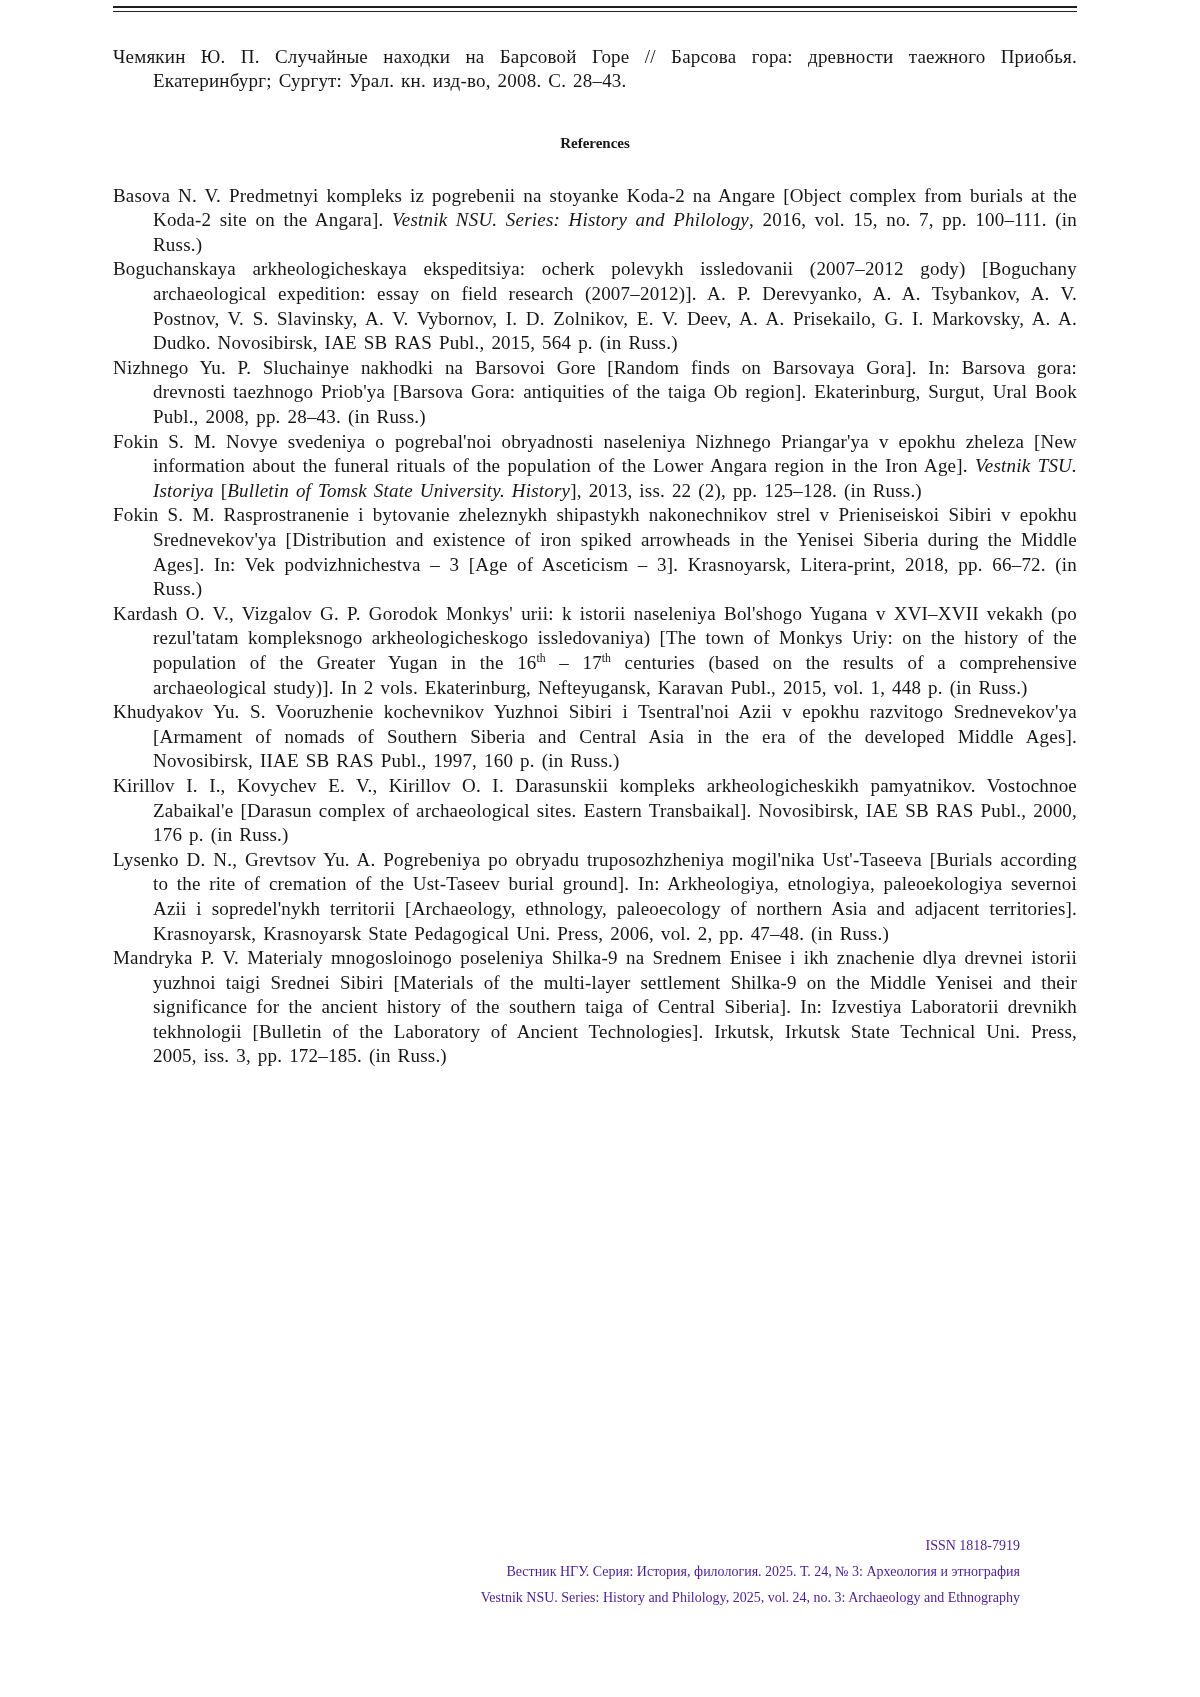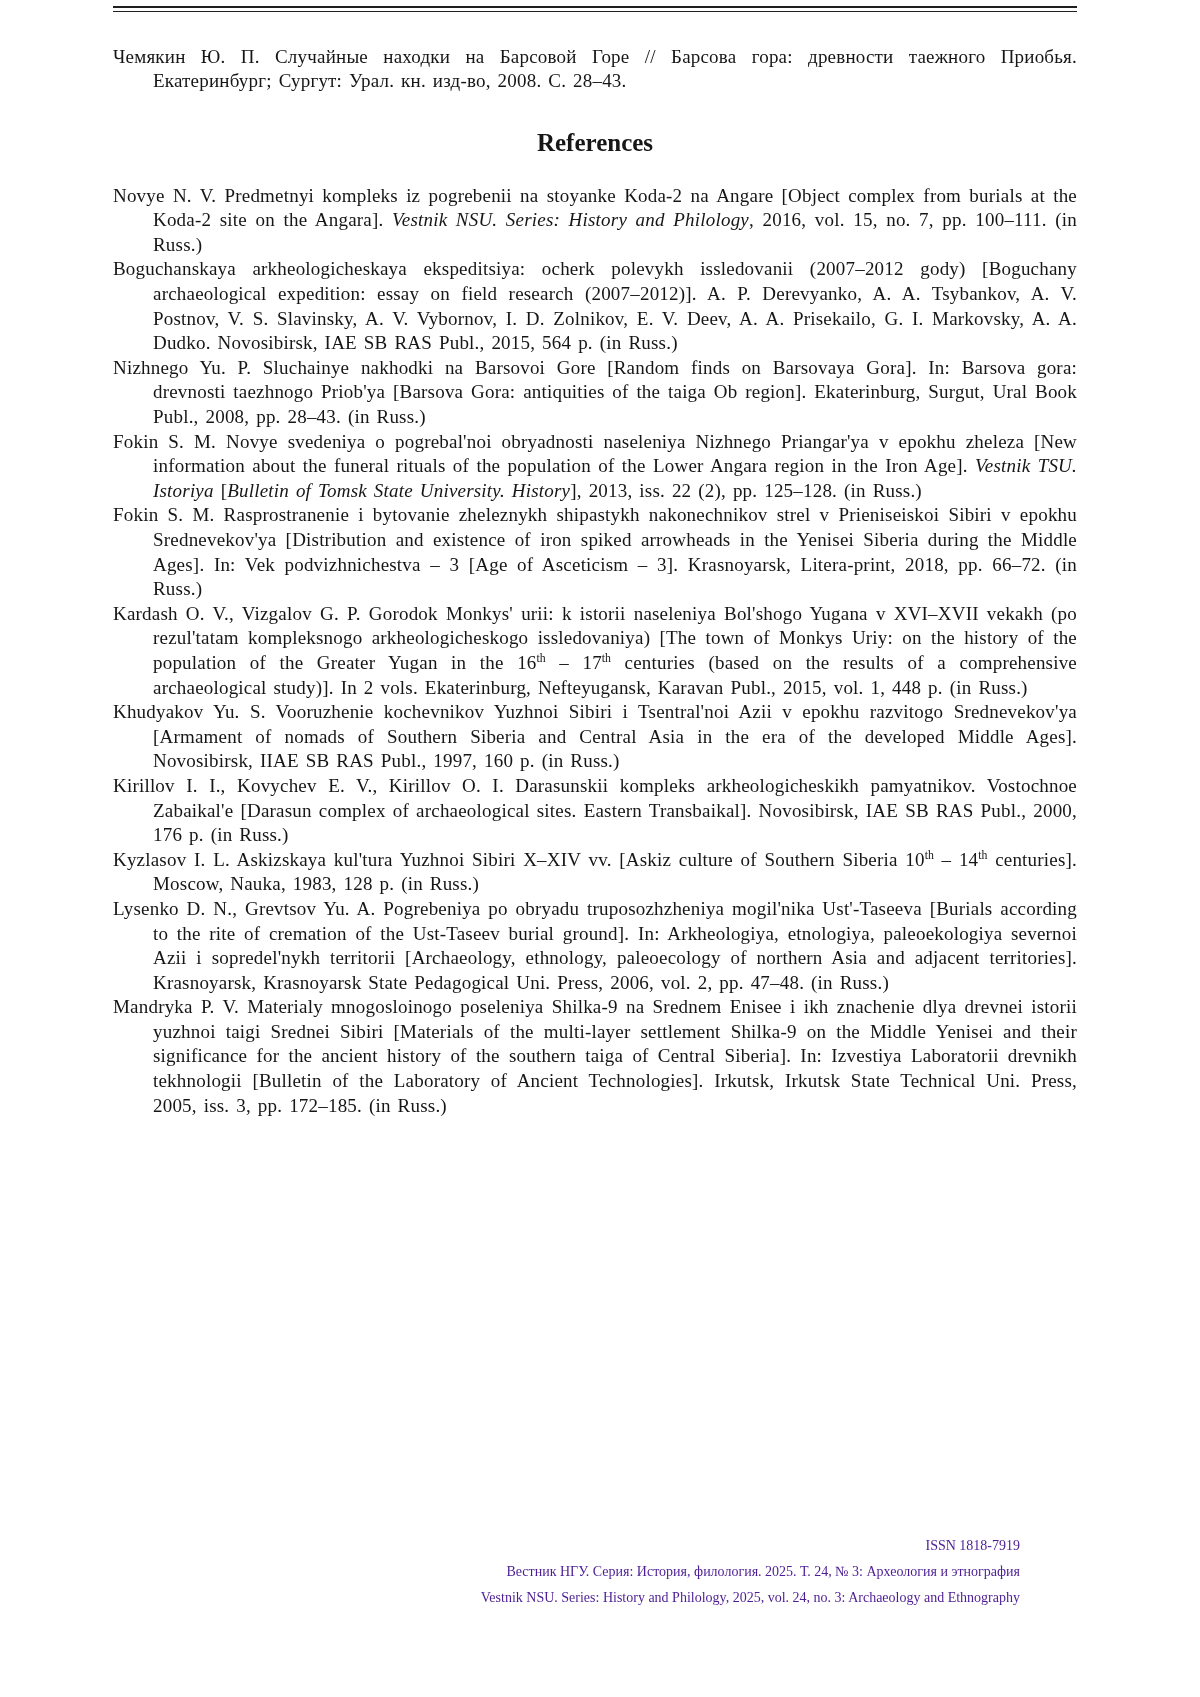--- a/index.html
+++ b/index.html
@@ -71,21 +71,21 @@
     padding-left: 40px;
     text-indent: -40px;
   }
   .seg-bold   { font-weight: normal; }
   .seg-italic { font-style: italic; margin-top: 40px; }
   .seg-sup    { font-size: 0.62em; vertical-align: super; line-height: 0; letter-spacing: 0; }
   
   .refs-heading {
     margin: 37px 0 29px 0;
     text-align: center;
-    font-size: 25px;
+    font-size: 15px;
     font-weight: bold;
     line-height: 24px;
   }
   
   .page-footer {
     position: absolute;
     right: 180px;
     bottom: 86px;
     text-align: right;
     font-size: 14px;
@@ -105,29 +105,28 @@
     </header>
 
     <main>
       <div class="ref-list ru-list">
           <p class="ref-entry"><span class="seg-bold">Чемякин Ю. П.</span><span class="seg-normal"> Случайные находки на Барсовой Горе // Барсова гора: древности таежного Приобья. Екатеринбург; Сургут: Урал. кн. изд-во, 2008. С. 28–43.</span></p>
         </div>
 
       <h2 class="refs-heading">References</h2>
 
       <div class="ref-list en-list">
-          <p class="ref-entry"><span class="seg-bold">Novye N. V.</span><span class="seg-normal"> Predmetnyi kompleks iz pogrebenii na stoyanke Koda-2 na Angare [Object complex from burials at the Koda-2 site on the Angara]. </span><span class="seg-italic">Vestnik NSU. Series: History and Philology</span><span class="seg-normal">, 2016, vol. 15, no. 7, pp. 100–111. (in Russ.)</span></p>
+          <p class="ref-entry"><span class="seg-bold">Basova N. V.</span><span class="seg-normal"> Predmetnyi kompleks iz pogrebenii na stoyanke Koda-2 na Angare [Object complex from burials at the Koda-2 site on the Angara]. </span><span class="seg-italic">Vestnik NSU. Series: History and Philology</span><span class="seg-normal">, 2016, vol. 15, no. 7, pp. 100–111. (in Russ.)</span></p>
           <p class="ref-entry"><span class="seg-normal">Boguchanskaya arkheologicheskaya ekspeditsiya: ocherk polevykh issledovanii (2007–2012 gody) [Boguchany archaeological expedition: essay on field research (2007–2012)]. A. P. Derevyanko, A. A. Tsybankov, A. V. Postnov, V. S. Slavinsky, A. V. Vybornov, I. D. Zolnikov, E. V. Deev, A. A. Prisekailo, G. I. Markovsky, A. A. Dudko. Novosibirsk, IAE SB RAS Publ., 2015, 564 p. (in Russ.)</span></p>
           <p class="ref-entry"><span class="seg-bold">Nizhnego Yu. P.</span><span class="seg-normal"> Sluchainye nakhodki na Barsovoi Gore [Random finds on Barsovaya Gora]. In: Barsova gora: drevnosti taezhnogo Priob'ya [Barsova Gora: antiquities of the taiga Ob region]. Ekaterinburg, Surgut, Ural Book Publ., 2008, pp. 28–43. (in Russ.)</span></p>
           <p class="ref-entry"><span class="seg-bold">Fokin S. M.</span><span class="seg-normal"> Novye svedeniya o pogrebal'noi obryadnosti naseleniya Nizhnego Priangar'ya v epokhu zheleza [New information about the funeral rituals of the population of the Lower Angara region in the Iron Age]. </span><span class="seg-italic">Vestnik TSU. Istoriya</span><span class="seg-normal"> [</span><span class="seg-italic">Bulletin of Tomsk State University. History</span><span class="seg-normal">], 2013, iss. 22 (2), pp. 125–128. (in Russ.)</span></p>
           <p class="ref-entry"><span class="seg-bold">Fokin S. M.</span><span class="seg-normal"> Rasprostranenie i bytovanie zheleznykh shipastykh nakonechnikov strel v Prieniseiskoi Sibiri v epokhu Srednevekov'ya [Distribution and existence of iron spiked arrowheads in the Yenisei Siberia during the Middle Ages]. In: Vek podvizhnichestva – 3 [Age of Asceticism – 3]. Krasnoyarsk, Litera-print, 2018, pp. 66–72. (in Russ.)</span></p>
           <p class="ref-entry"><span class="seg-bold">Kardash O. V., Vizgalov G. P.</span><span class="seg-normal"> Gorodok Monkys' urii: k istorii naseleniya Bol'shogo Yugana v XVI–XVII vekakh (po rezul'tatam kompleksnogo arkheologicheskogo issledovaniya) [The town of Monkys Uriy: on the history of the population of the Greater Yugan in the 16</span><span class="seg-sup">th</span><span class="seg-normal"> – 17</span><span class="seg-sup">th</span><span class="seg-normal"> centuries (based on the results of a comprehensive archaeological study)]. In 2 vols. Ekaterinburg, Nefteyugansk, Karavan Publ., 2015, vol. 1, 448 p. (in Russ.)</span></p>
           <p class="ref-entry"><span class="seg-bold">Khudyakov Yu. S.</span><span class="seg-normal"> Vooruzhenie kochevnikov Yuzhnoi Sibiri i Tsentral'noi Azii v epokhu razvitogo Srednevekov'ya [Armament of nomads of Southern Siberia and Central Asia in the era of the developed Middle Ages]. Novosibirsk, IIAE SB RAS Publ., 1997, 160 p. (in Russ.)</span></p>
           <p class="ref-entry"><span class="seg-bold">Kirillov I. I., Kovychev E. V., Kirillov O. I.</span><span class="seg-normal"> Darasunskii kompleks arkheologicheskikh pamyatnikov. Vostochnoe Zabaikal'e [Darasun complex of archaeological sites. Eastern Transbaikal]. Novosibirsk, IAE SB RAS Publ., 2000, 176 p. (in Russ.)</span></p>
-          <p class="ref-entry"><span class="seg-bold">Kyzlasov I. L.</span><span class="seg-normal"> Askizskaya kul'tura Yuzhnoi Sibiri X–XIV vv. [Askiz culture of Southern Siberia 10</span><span class="seg-sup">th</span><span class="seg-normal"> – 14</span><span class="seg-sup">th</span><span class="seg-normal"> centuries]. Moscow, Nauka, 1983, 128 p. (in Russ.)</span></p>
           <p class="ref-entry"><span class="seg-bold">Lysenko D. N., Grevtsov Yu. A.</span><span class="seg-normal"> Pogrebeniya po obryadu truposozhzheniya mogil'nika Ust'-Taseeva [Burials according to the rite of cremation of the Ust-Taseev burial ground]. In: Arkheologiya, etnologiya, paleoekologiya severnoi Azii i sopredel'nykh territorii [Archaeology, ethnology, paleoecology of northern Asia and adjacent territories]. Krasnoyarsk, Krasnoyarsk State Pedagogical Uni. Press, 2006, vol. 2, pp. 47–48. (in Russ.)</span></p>
           <p class="ref-entry"><span class="seg-bold">Mandryka P. V.</span><span class="seg-normal"> Materialy mnogosloinogo poseleniya Shilka-9 na Srednem Enisee i ikh znachenie dlya drevnei istorii yuzhnoi taigi Srednei Sibiri [Materials of the multi-layer settlement Shilka-9 on the Middle Yenisei and their significance for the ancient history of the southern taiga of Central Siberia]. In: Izvestiya Laboratorii drevnikh tekhnologii [Bulletin of the Laboratory of Ancient Technologies]. Irkutsk, Irkutsk State Technical Uni. Press, 2005, iss. 3, pp. 172–185. (in Russ.)</span></p>
         </div>
     </main>
 
   </div>
 
   <footer class="page-footer">
     <div>ISSN 1818-7919</div>
     <div>Вестник НГУ. Серия: История, филология. 2025. Т. 24, № 3: Археология и этнография</div>

